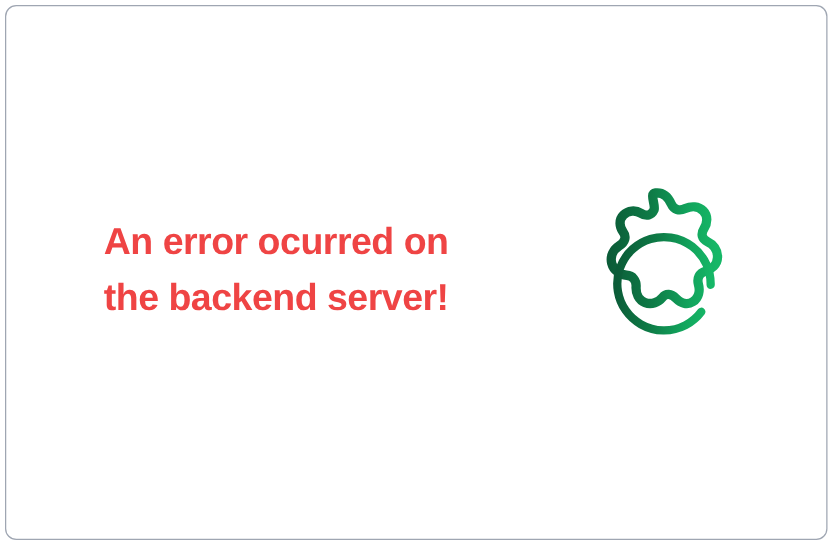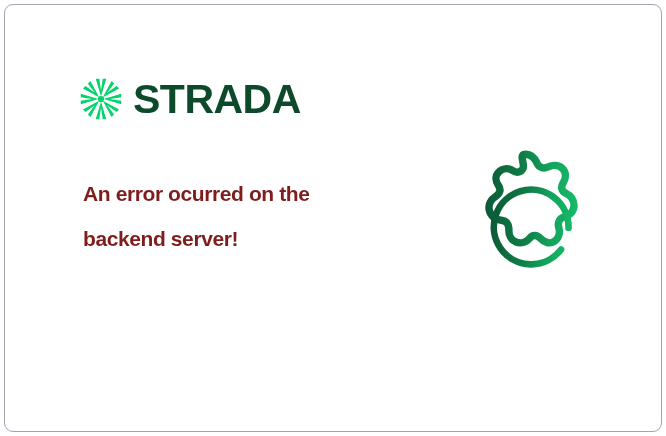--- a/index.html
+++ b/index.html
@@ -54,25 +54,25 @@
     margin-top: 1px;
   }
 
   
   #error-message {
     position: absolute;
     left: 78px;
     top: 166px;
     width: 300px;
     font-family: "Liberation Sans", sans-serif;
-    font-size: 21px;
+    font-size: 30px;
     font-weight: bold;
     line-height: 45px;
     letter-spacing: -0.4px;
-    color: #7f1d1d;
+    color: #ef4444;
     margin: 0;
   }
 
   
   #gear-illustration {
     position: absolute;
     left: 444px;
     top: 139px;
     width: 166px;
     height: 166px;
@@ -81,51 +81,20 @@
     display: block;
     width: 166px;
     height: 166px;
   }
 </style>
 </head>
 <body>
 
 <div id="error-card">
 
-  <div id="brand-logo">
-
-    <span id="brand-mark">
-      <svg viewBox="0 0 100 100" xmlns="http://www.w3.org/2000/svg" aria-hidden="true">
-        <g fill="#00d46a">
-
-          <g>
-
-            <polygon points="50,44 38,4 46,4 50,30 54,4 62,4" transform="rotate(0 50 50)"></polygon>
-
-            <polygon points="50,44 38,4 46,4 50,30 54,4 62,4" transform="rotate(45 50 50)"></polygon>
-
-            <polygon points="50,44 38,4 46,4 50,30 54,4 62,4" transform="rotate(90 50 50)"></polygon>
-
-            <polygon points="50,44 38,4 46,4 50,30 54,4 62,4" transform="rotate(135 50 50)"></polygon>
-
-            <polygon points="50,44 38,4 46,4 50,30 54,4 62,4" transform="rotate(180 50 50)"></polygon>
-
-            <polygon points="50,44 38,4 46,4 50,30 54,4 62,4" transform="rotate(225 50 50)"></polygon>
-
-            <polygon points="50,44 38,4 46,4 50,30 54,4 62,4" transform="rotate(270 50 50)"></polygon>
-
-            <polygon points="50,44 38,4 46,4 50,30 54,4 62,4" transform="rotate(315 50 50)"></polygon>
-          </g>
-          <circle cx="50" cy="50" r="7"></circle>
-        </g>
-      </svg>
-    </span>
-
-    <span id="brand-wordmark">STRADA</span>
-  </div>
 
   <p id="error-message">An error ocurred on the backend server!</p>
 
   <div id="gear-illustration">
     <svg viewBox="0 0 200 200" xmlns="http://www.w3.org/2000/svg" aria-hidden="true">
       <defs>
         <linearGradient id="gearGrad" x1="0" y1="0.45" x2="1" y2="0.55">
           <stop offset="0%" stop-color="#0b5c38"></stop>
           <stop offset="40%" stop-color="#0e7c47"></stop>
           <stop offset="75%" stop-color="#12a55d"></stop>

